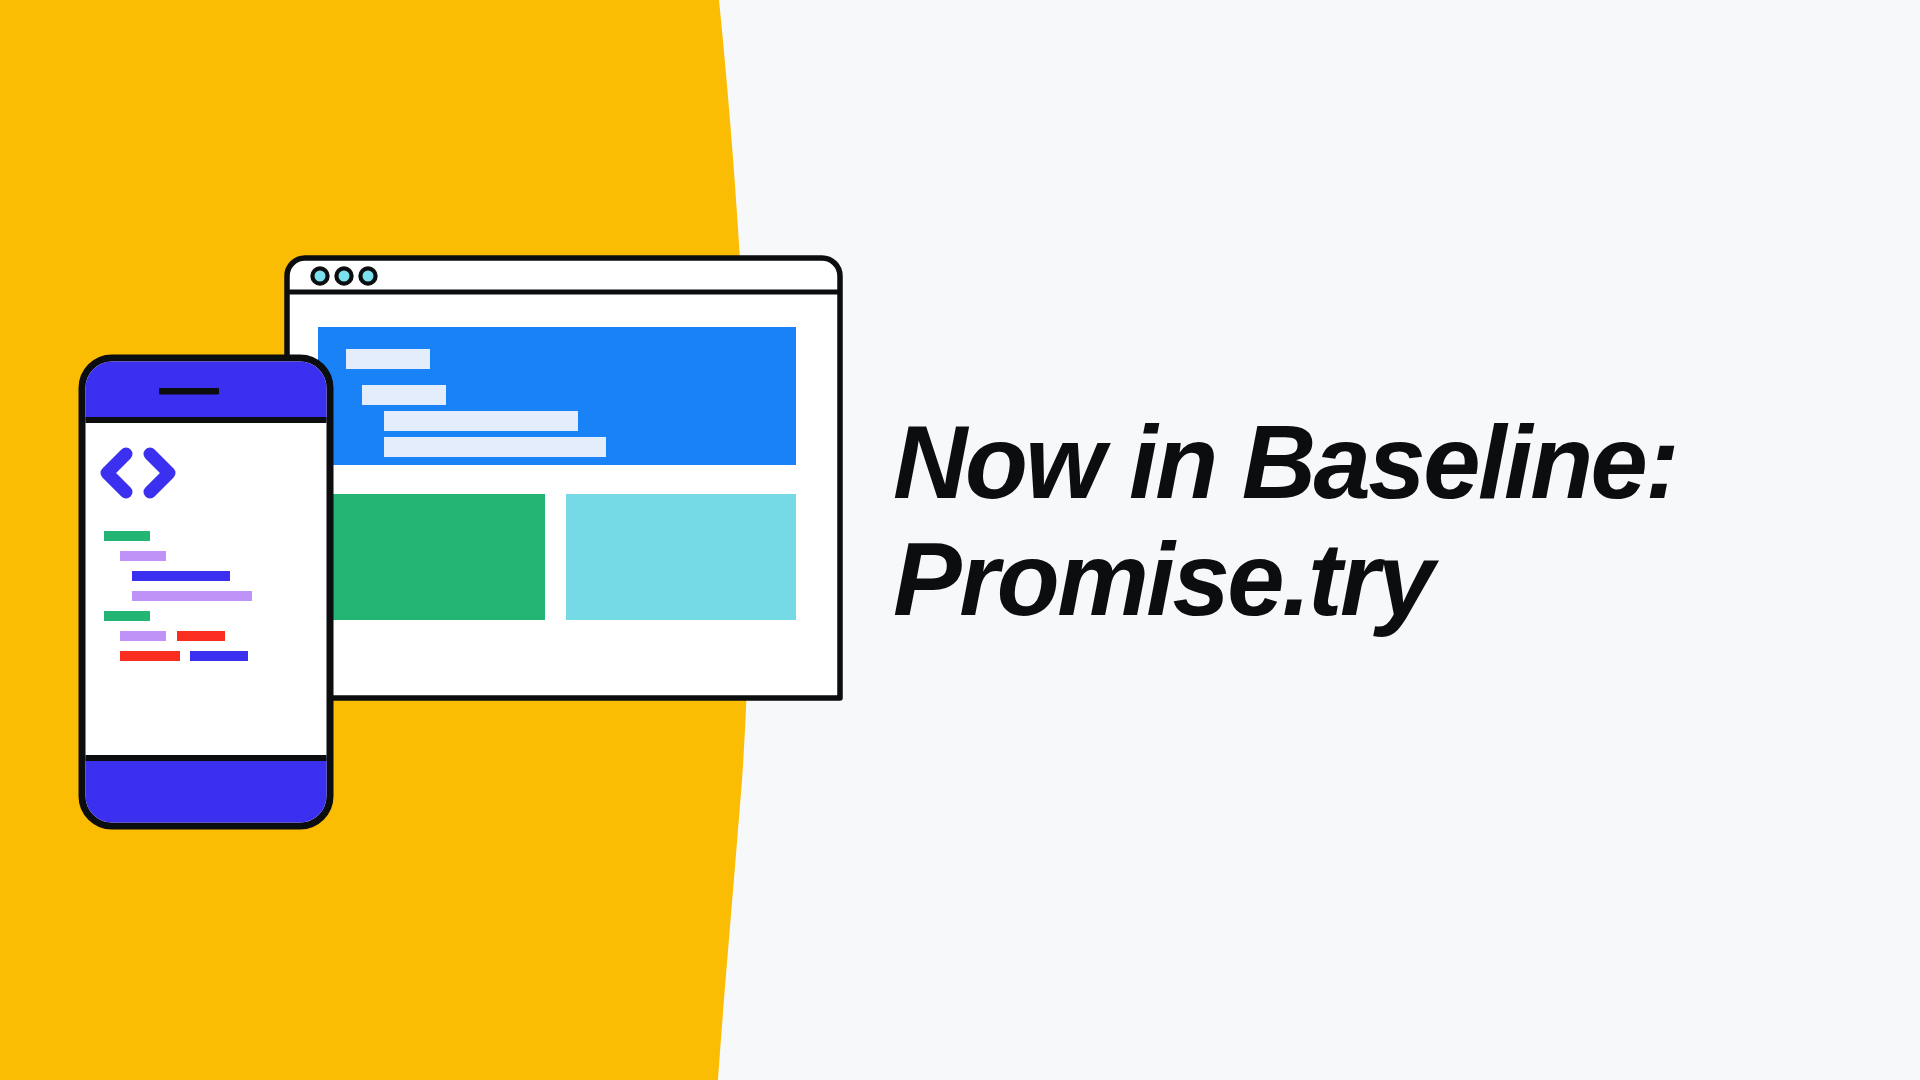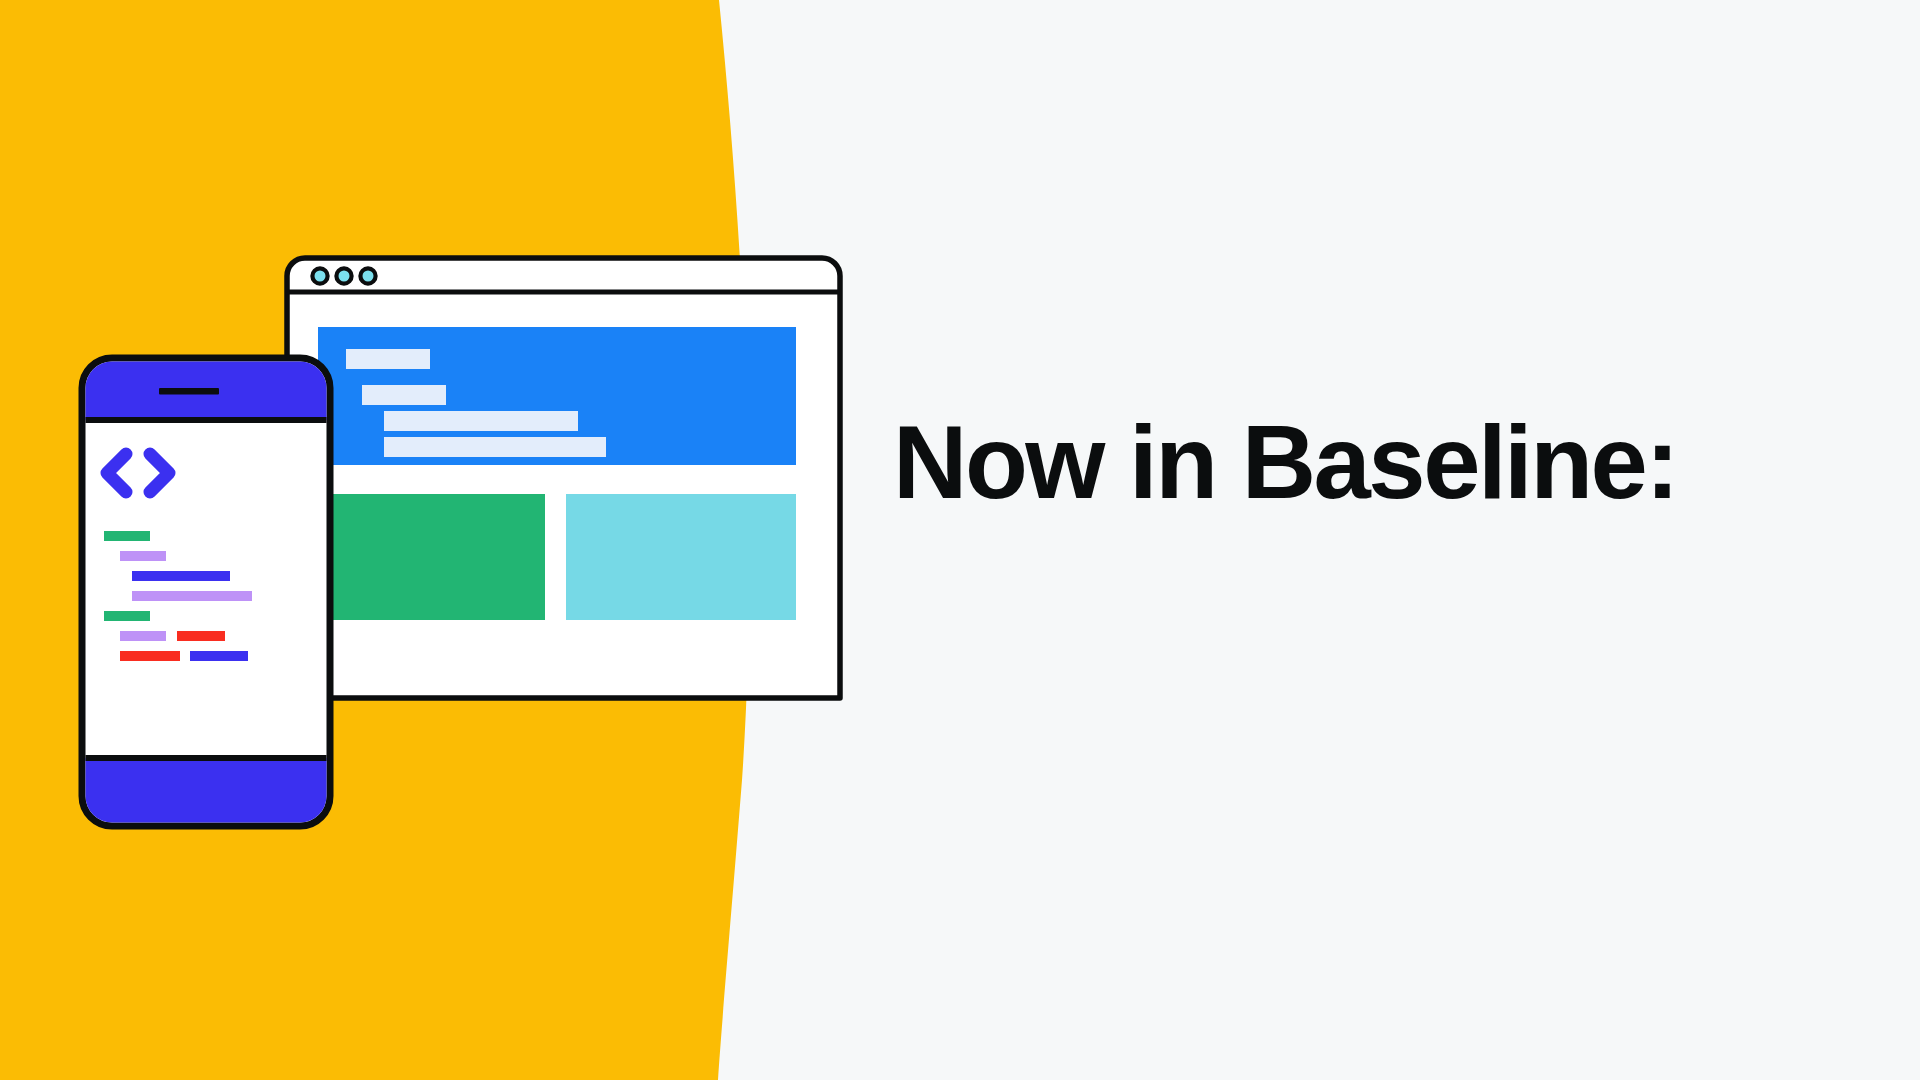--- a/index.html
+++ b/index.html
@@ -22,20 +22,21 @@
   .hero-text {
     position:absolute;
     left:893px;
     top:404px;
     width:760px;
     color:#0b0d0e;
     font-weight:bold;
     font-size:103px;
     line-height:1.14;
     letter-spacing:-2.5px;
+    font-style:italic;
     -webkit-font-smoothing:antialiased;
   }
   .hero-text .l { display:block; white-space:nowrap; }
 </style>
 </head>
 <body>
 
 <div id="stage">
 
   <div class="bg-gray"></div>
@@ -104,15 +105,16 @@
         <rect x="120" y="631" width="46" height="10" fill="#BE92F7"></rect>
         <rect x="177" y="631" width="48" height="10" fill="#F92D20"></rect>
         <rect x="120" y="651" width="60" height="10" fill="#F92D20"></rect>
         <rect x="190" y="651" width="58" height="10" fill="#3B30F0"></rect>
       </g>
     </g>
   </svg>
 
   <div class="hero-text">
     <span class="l">Now in Baseline:</span>
+    <span class="l">Promise.try</span>
   </div>
 
 </div>
 
 </body></html>

